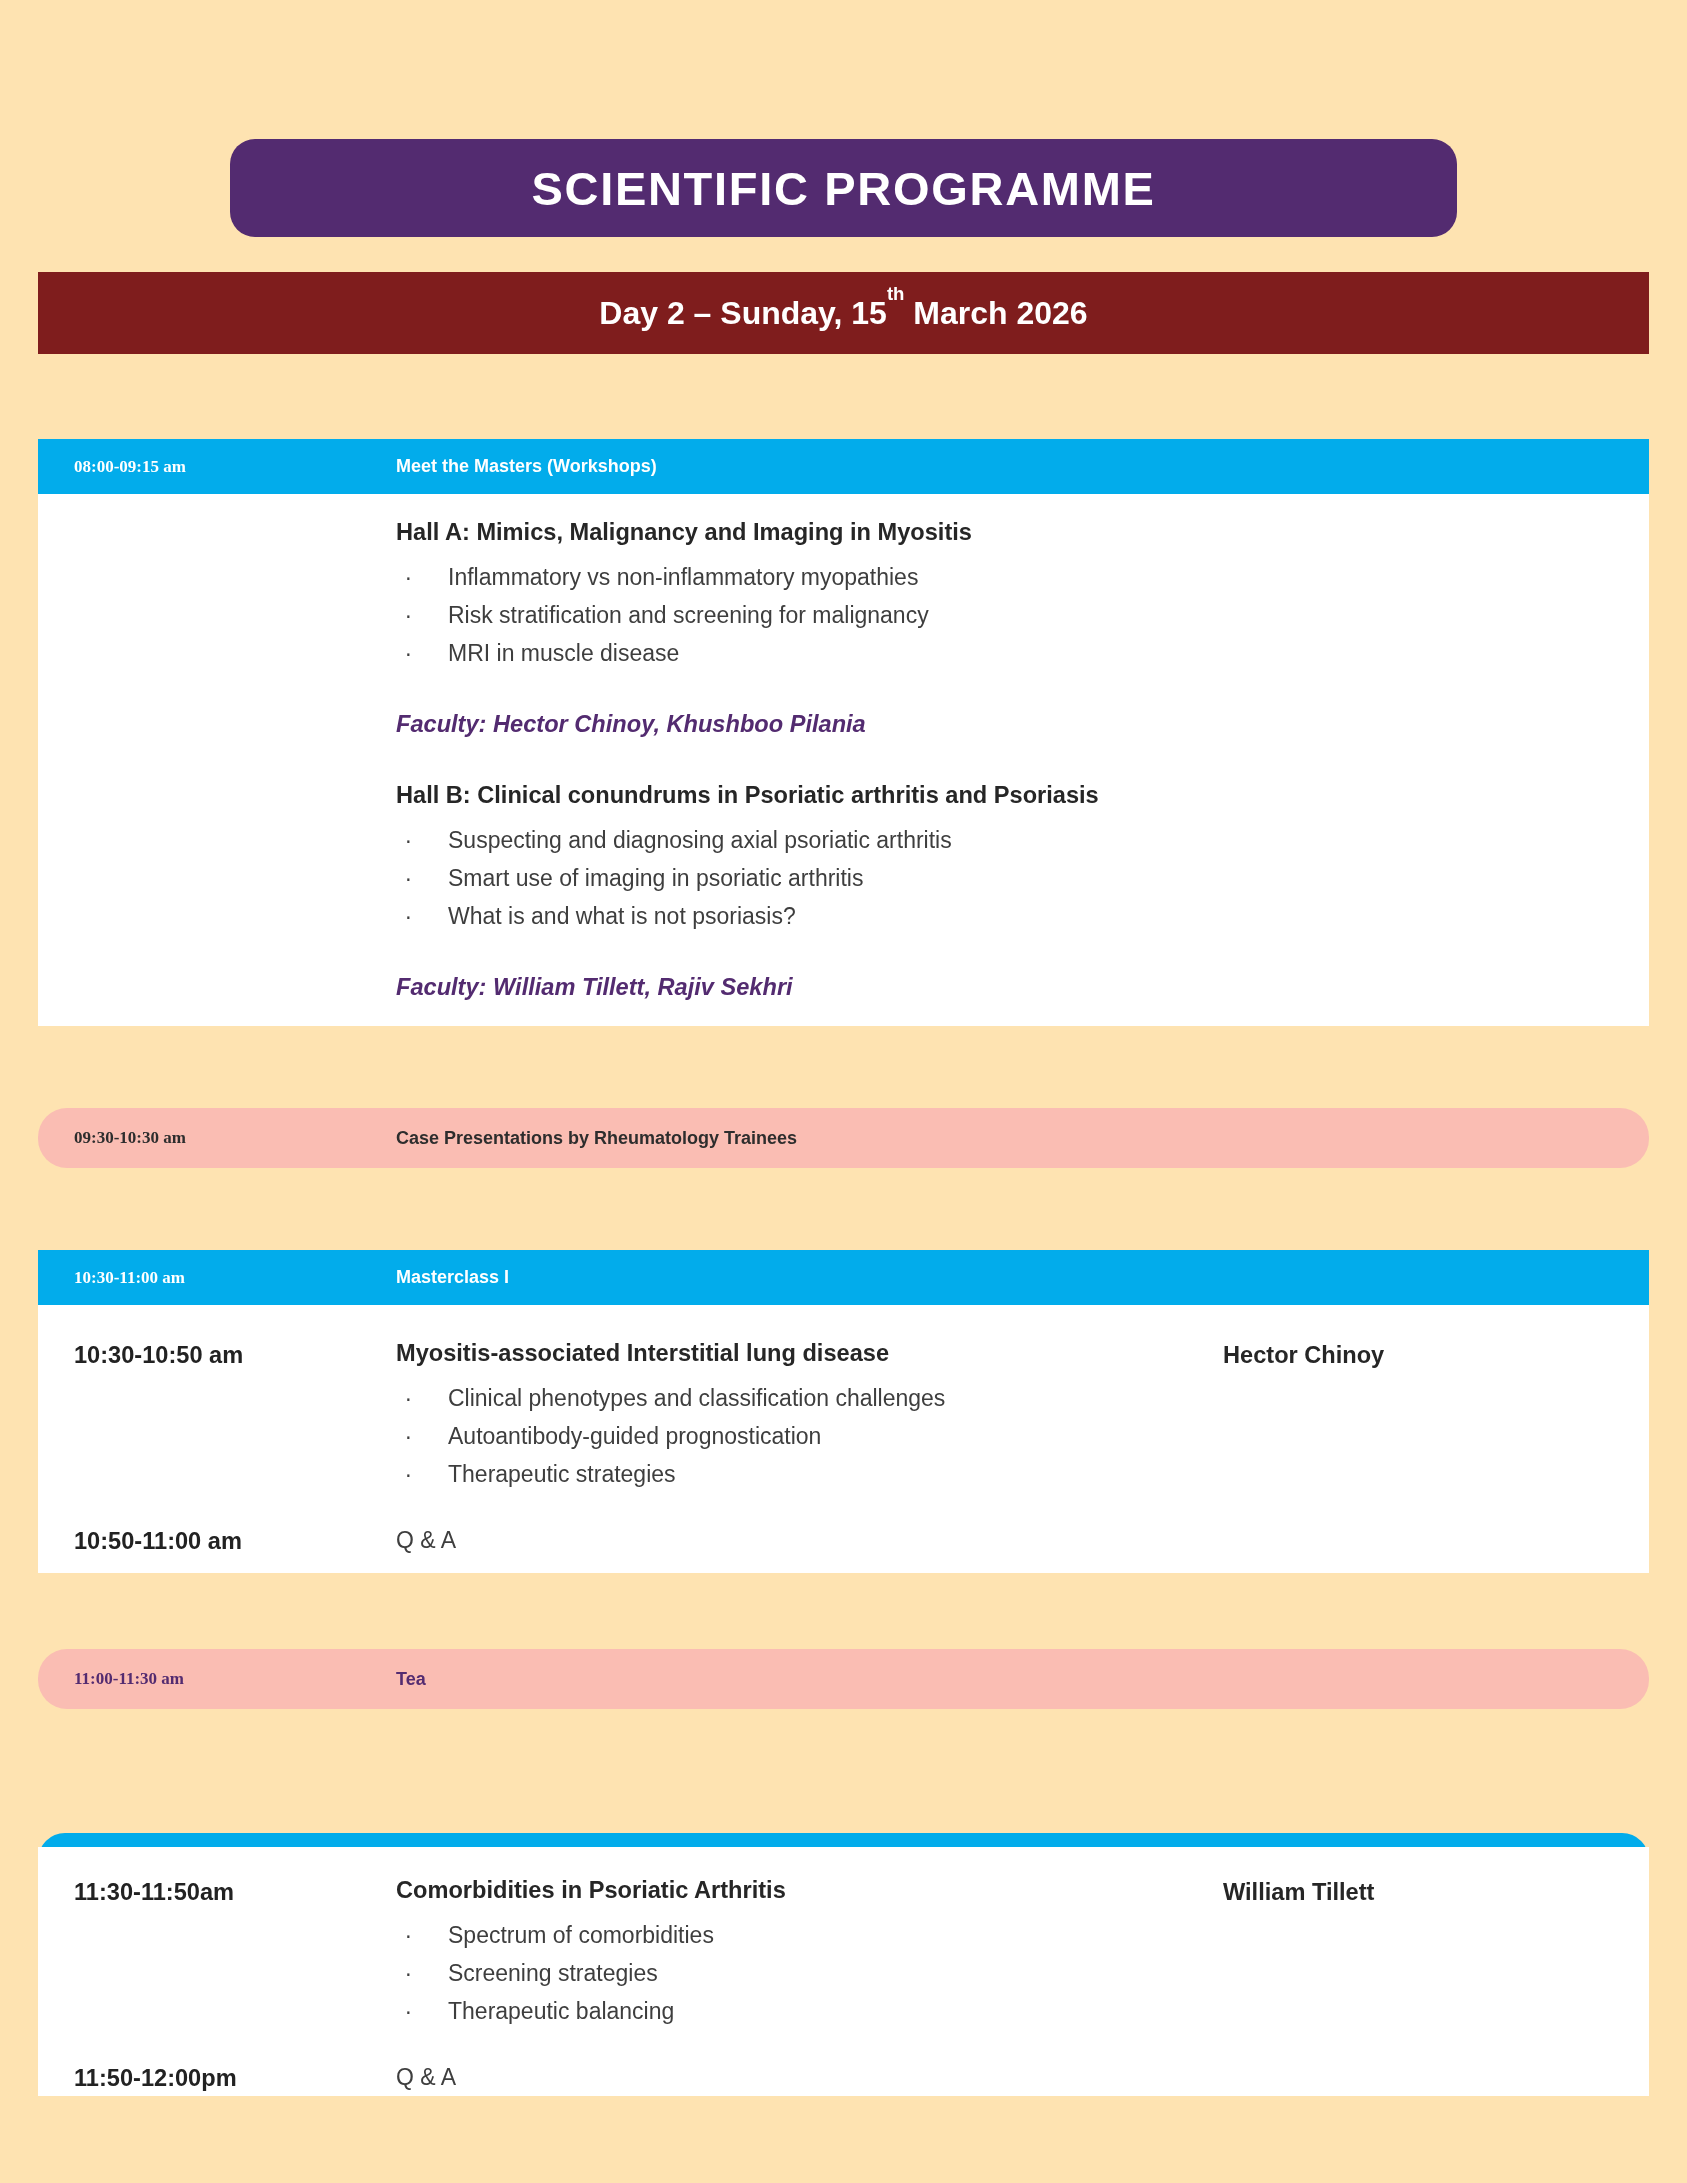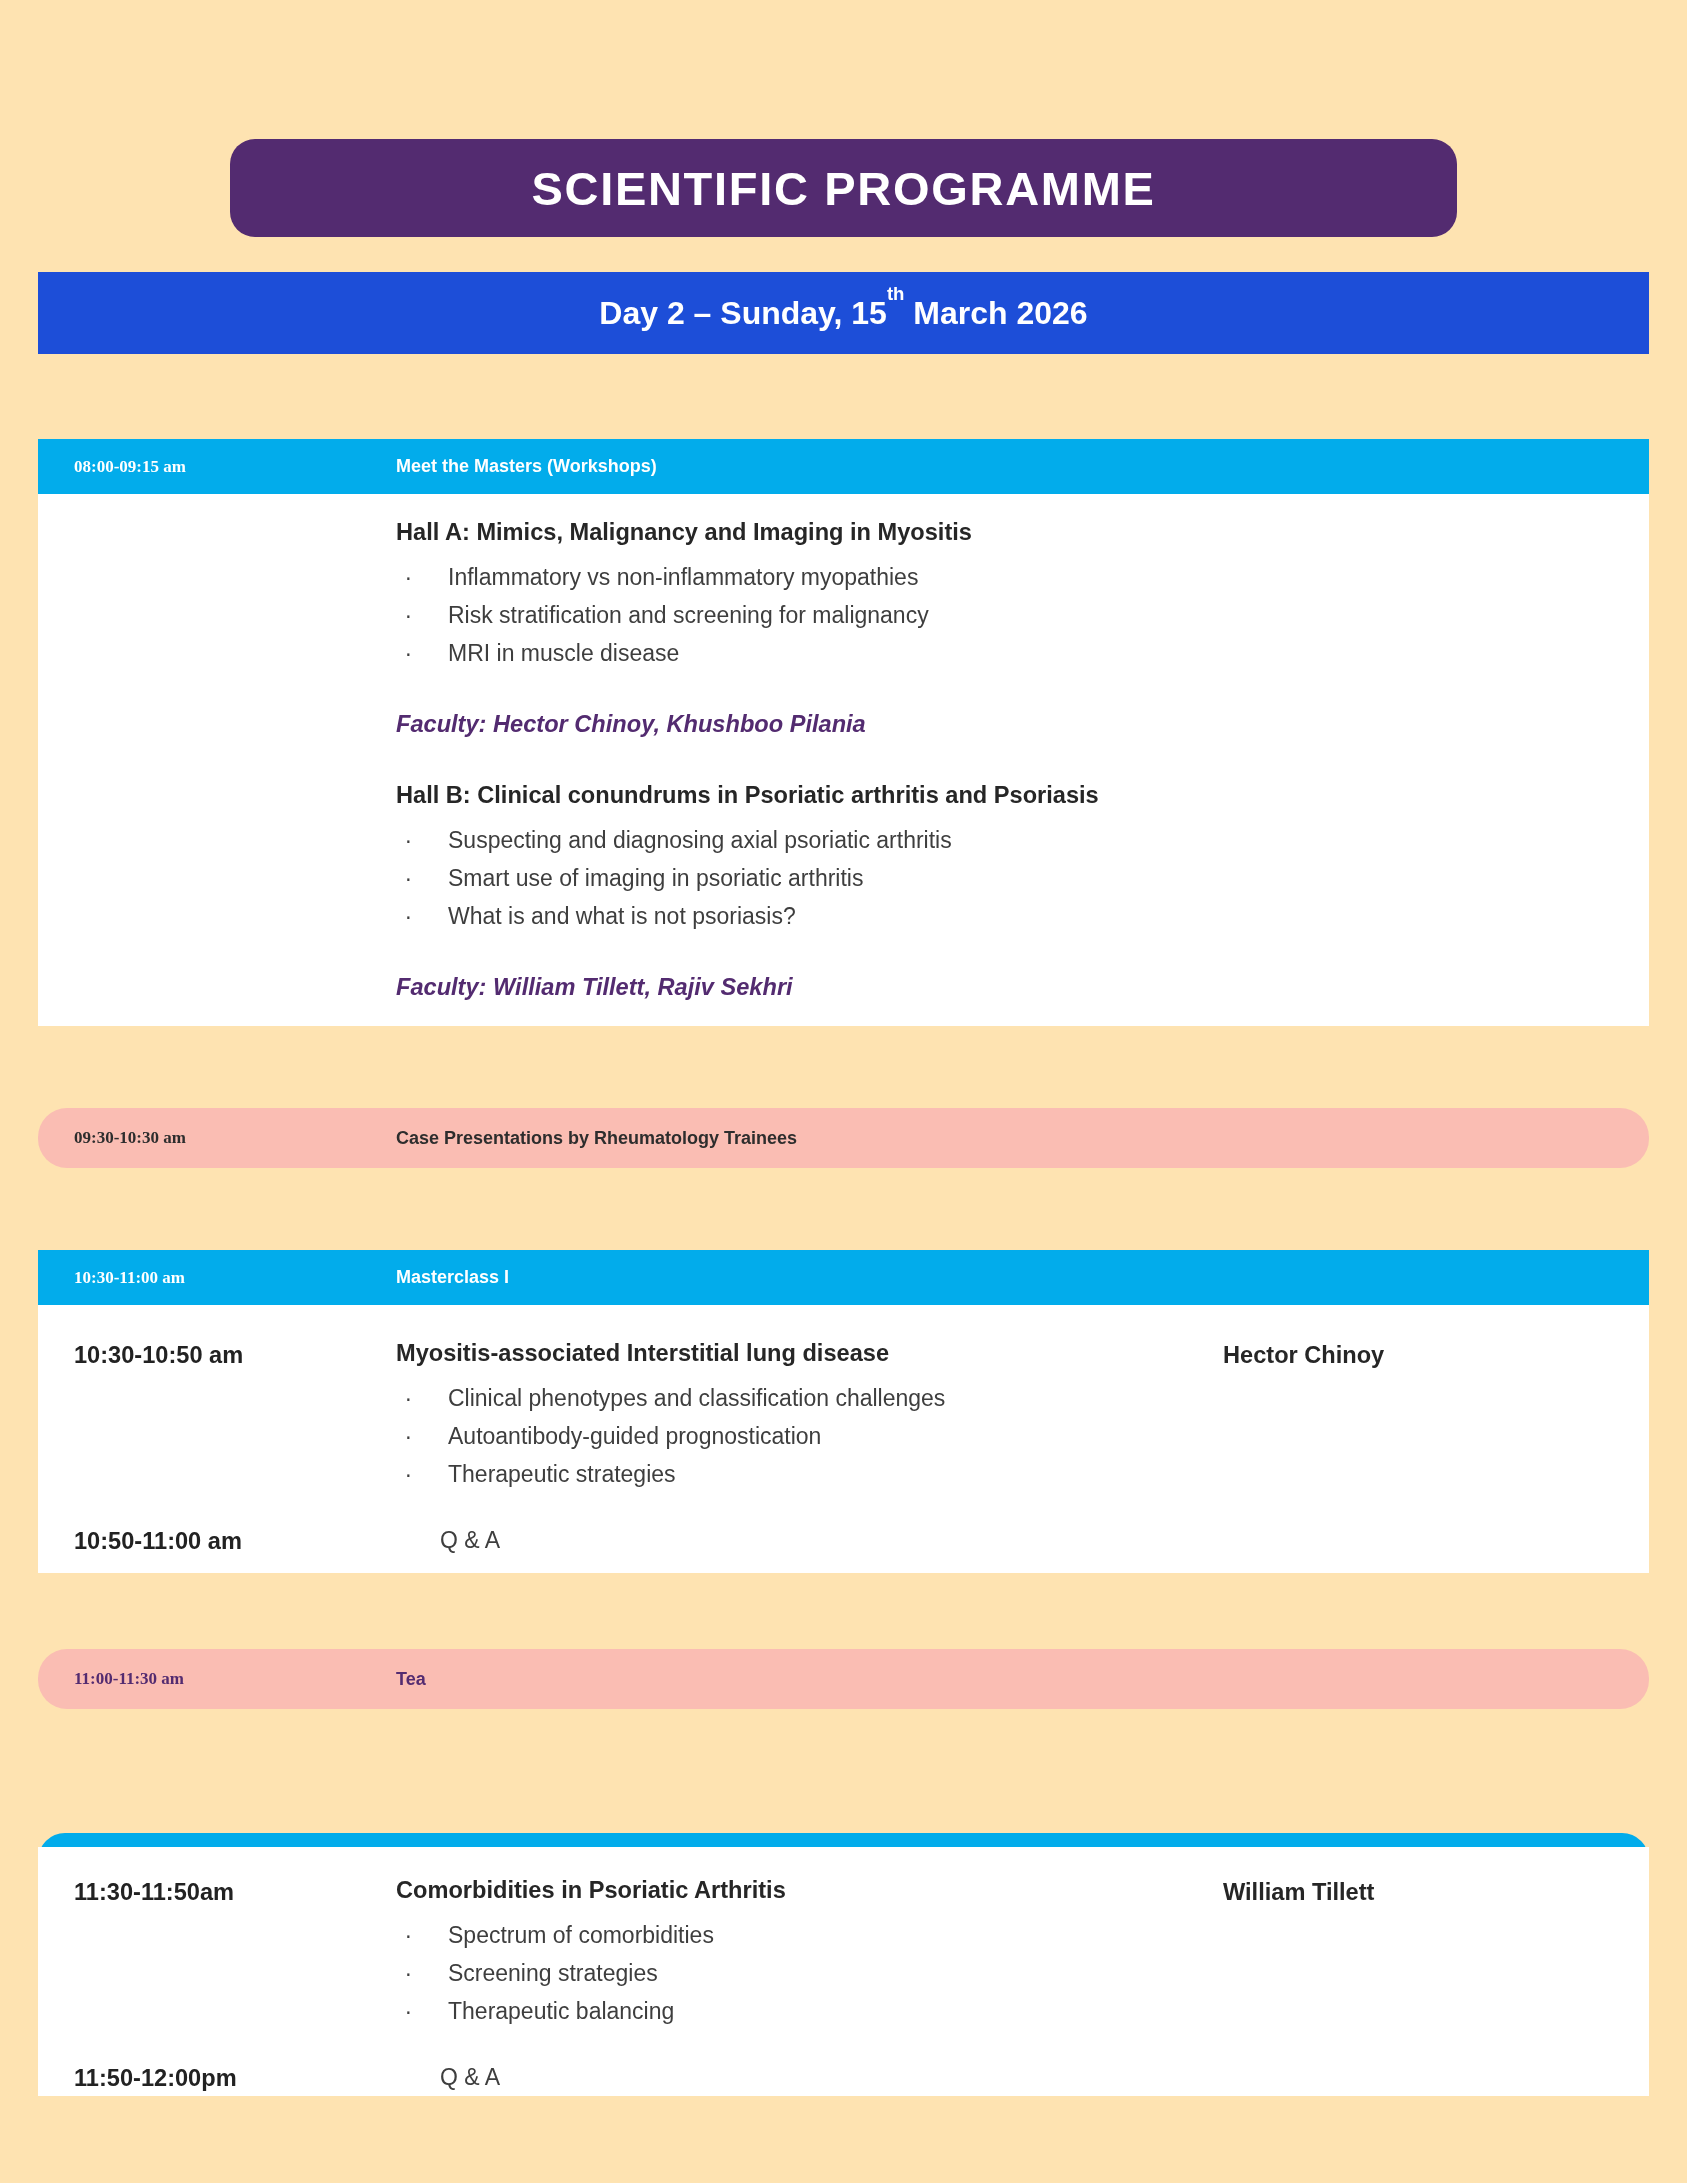--- a/index.html
+++ b/index.html
@@ -17,21 +17,21 @@
     background:#532B70; border-radius:25px;
     display:flex; align-items:center; justify-content:center;
   }
   .title-pill h1 {
     color:#ffffff; font-size:47px; font-weight:bold; letter-spacing:1.7px;
   }
 
   
   .day-band {
     position:absolute; left:38px; top:272px; width:1611px; height:82px;
-    background:#1d4ed8; color:#ffffff;
+    background:#7f1d1d; color:#ffffff;
     display:flex; align-items:center; justify-content:center;
     font-size:32px; font-weight:bold;
   }
   .day-band sup { font-size:18.6px; position:relative; top:-11.8px; font-weight:bold; }
 
   
   .band {
     position:absolute; left:38px; width:1611px;
     display:flex; align-items:center; padding-left:36px;
   }
@@ -73,21 +73,21 @@
   .faculty {
     margin-top:39px; font-size:23.6px; font-weight:bold; font-style:italic; color:#532B70;
   }
 
   
   .row { display:grid; grid-template-columns:322px 827px auto; align-items:start; }
   .row .time-cell { font-weight:bold; font-size:23.6px; color:#222222; padding-top:1.7px; }
   .talk-title { font-size:23.6px; font-weight:bold; color:#262626; }
   .talk ul.bullets { margin-top:11.8px; }
   .speaker { font-weight:bold; font-size:23.6px; color:#262626; padding-top:1.7px; }
-  .qa-row { margin-top:34px;gap:44px; }
+  .qa-row { margin-top:34px; }
   .qa { font-size:23px; color:#3E3E3E; }
 </style>
 </head>
 <body>
 
 <div>
 
   <div class="title-pill">
     <h1>SCIENTIFIC PROGRAMME</h1>
   </div>

